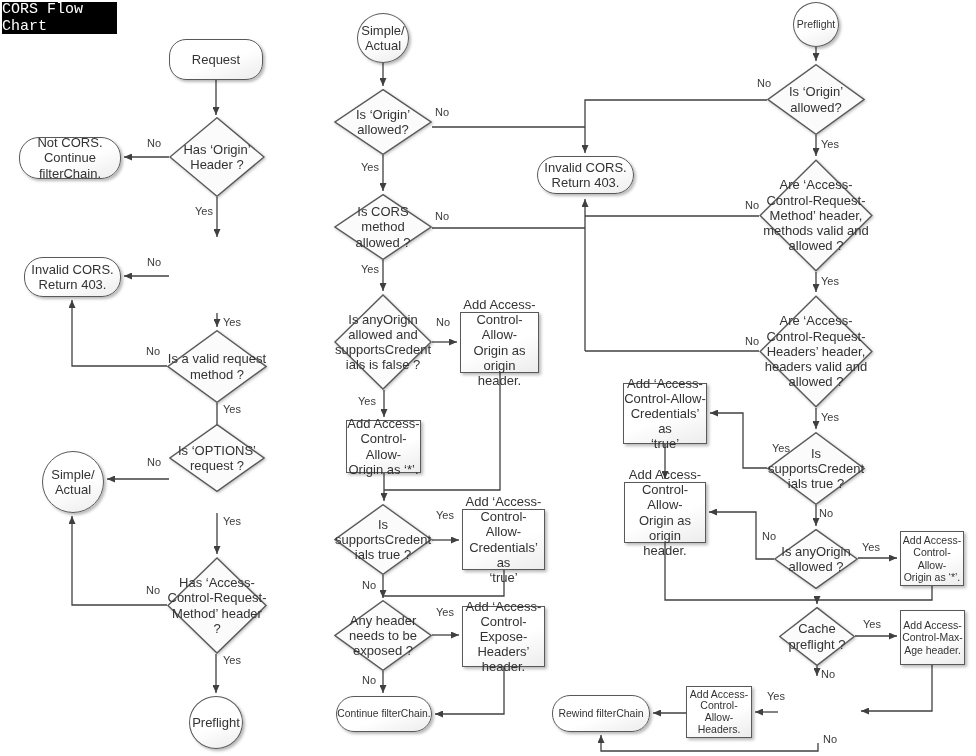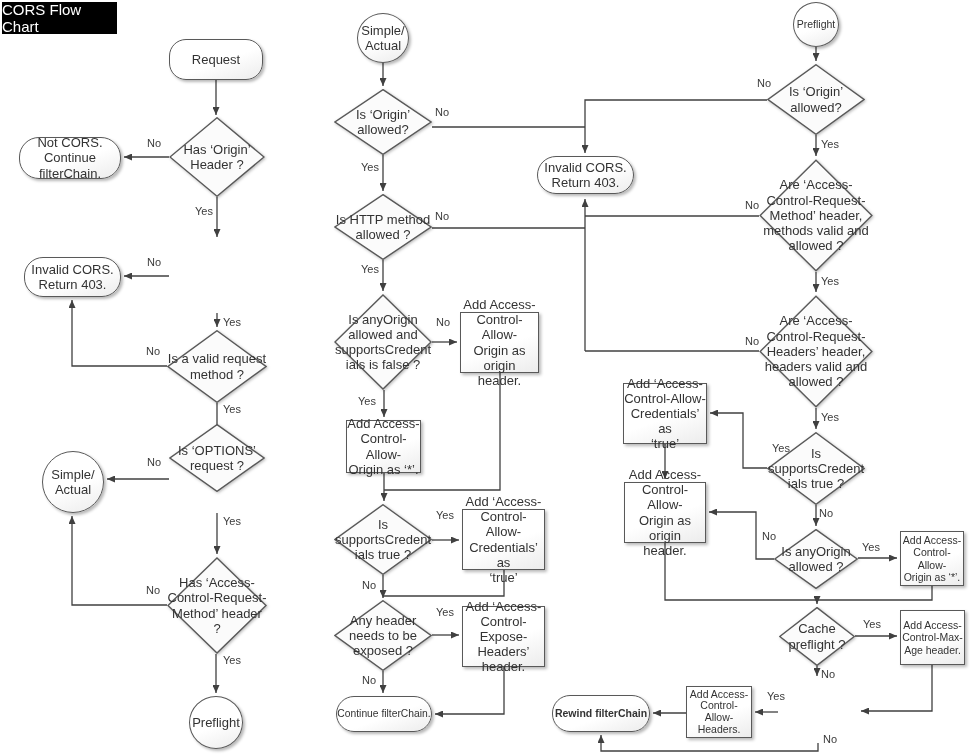--- a/index.html
+++ b/index.html
@@ -13,21 +13,21 @@
         background:linear-gradient(160deg,#ffffff 55%,#ececec 100%);
         box-shadow:2px 2px 3px rgba(0,0,0,.28);box-sizing:border-box;}
   .circle{border-radius:50%;}
   .diamond .dshape{position:absolute;left:0;top:0;width:100%;height:100%;
         filter:drop-shadow(1.6px 1.6px 1.6px rgba(0,0,0,.28));}
   .diamond polygon{fill:#fbfbfb;stroke:#595959;stroke-width:1.4;vector-effect:non-scaling-stroke;}
   .diamond .lbl{position:relative;z-index:2;}
   .elabel{position:absolute;z-index:3;font-size:11px;color:#3b3b3b;}
   #title-box{position:absolute;left:2px;top:2px;width:115px;height:32px;z-index:4;
         background:#000;color:#fff;display:flex;align-items:center;justify-content:center;
-        font-size:15px;}
+        font-size:15px;font-family:Liberation Mono, monospace;}
 </style>
 </head>
 <body>
 
 <div id="stage">
 
   <div id="title-box">CORS Flow Chart</div>
 
   <svg id="wires" width="976" height="756">
     <defs>
@@ -135,21 +135,21 @@
     <svg class="dshape" viewBox="0 0 100 100" preserveAspectRatio="none">
         <polygon points="50,1 99,50 50,99 1,50"></polygon>
       </svg>
     <span class="lbl">Is ‘Origin’
 allowed?</span></div>
 
   <div class="node diamond" style="left:334px;top:194px;width:98px;height:66px;">
     <svg class="dshape" viewBox="0 0 100 100" preserveAspectRatio="none">
         <polygon points="50,1 99,50 50,99 1,50"></polygon>
       </svg>
-    <span class="lbl">Is HTTP method
+    <span class="lbl">Is CORS method
 allowed ?</span></div>
 
   <div class="node diamond" style="left:334px;top:294px;width:98px;height:96px;">
     <svg class="dshape" viewBox="0 0 100 100" preserveAspectRatio="none">
         <polygon points="50,1 99,50 50,99 1,50"></polygon>
       </svg>
     <span class="lbl">Is anyOrigin
 allowed and
 supportsCredent
 ials is false ?</span></div>
@@ -261,21 +261,21 @@
   <div class="node rect" style="left:900px;top:610px;width:65px;height:55px;font-size:10.5px;"><span class="lbl">Add Access-
 Control-Max-
 Age header.</span></div>
 
 
   <div class="node rect" style="left:686px;top:686px;width:66px;height:52px;font-size:10.5px;line-height:1.12;"><span class="lbl">Add Access-
 Control-
 Allow-
 Headers.</span></div>
 
-  <div class="node term" style="left:552px;top:695px;width:98px;height:37px;border-radius:18px;font-size:10.5px;font-weight:bold;"><span class="lbl">Rewind filterChain</span></div>
+  <div class="node term" style="left:552px;top:695px;width:98px;height:37px;border-radius:18px;font-size:10.5px;"><span class="lbl">Rewind filterChain</span></div>
 
   <span class="elabel" style="left:147px;top:137px;">No</span>
   <span class="elabel" style="left:195px;top:205px;">Yes</span>
   <span class="elabel" style="left:147px;top:256px;">No</span>
   <span class="elabel" style="left:223px;top:316px;">Yes</span>
   <span class="elabel" style="left:146px;top:345px;">No</span>
   <span class="elabel" style="left:223px;top:403px;">Yes</span>
   <span class="elabel" style="left:147px;top:456px;">No</span>
   <span class="elabel" style="left:223px;top:515px;">Yes</span>
   <span class="elabel" style="left:146px;top:584px;">No</span>

